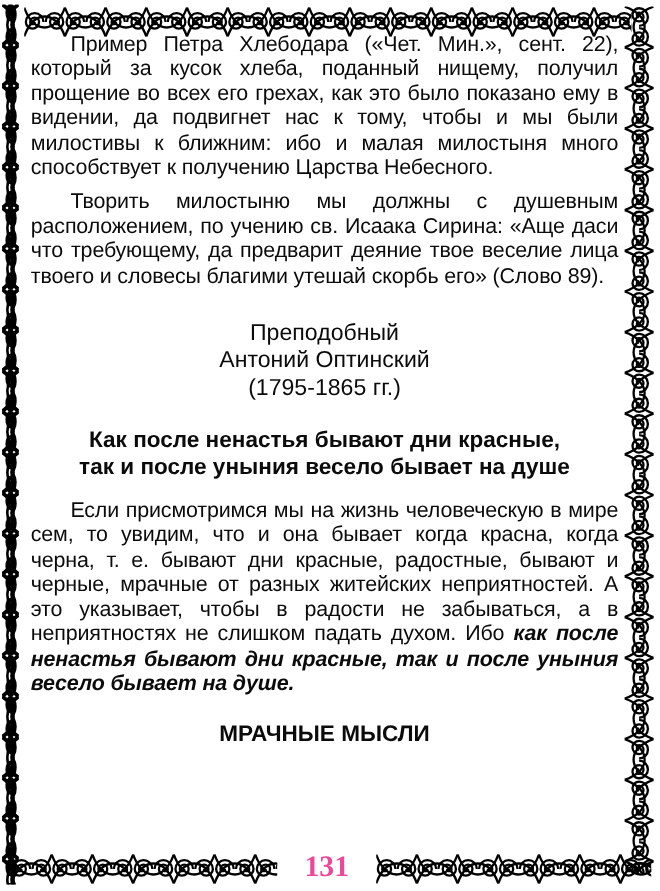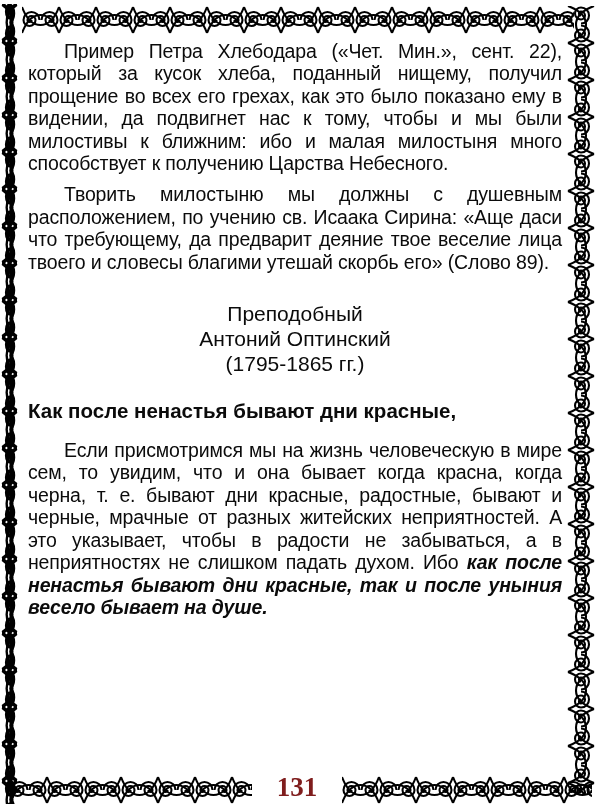--- a/index.html
+++ b/index.html
@@ -30,21 +30,21 @@
   .orn-top    { left: 22px;  top: 5px;   }
   .orn-left   { left: 1px;   top: 4px;   }
   .orn-right  { left: 564px; top: 6px;   }
   .orn-bl     { left: 10px;  top: 775px; }
   .orn-br     { left: 342px; top: 775px; }
 
   
   .content {
     position: absolute;
     left: 28px;
-    top: 40px;
+    top: 29px;
     width: 534px;
   }
   .body-par {
     margin: 0;
     font-size: 19.5px;
     line-height: 22.4px;
     letter-spacing: -0.15px;
     text-align: justify;
     text-indent: 36px;
   }
@@ -55,21 +55,21 @@
   }
   .saint-heading {
     margin-top: 28px;
     text-align: center;
     font-weight: normal;
     font-size: 21px;
     line-height: 25px;
   }
   .subheading {
     margin-top: 22px;
-    text-align: left;
+    text-align: center;
     font-weight: bold;
     font-size: 20.5px;
     line-height: 25px;
   }
   .p-after-head { margin-top: 16px; }
   .section-heading {
     margin-top: 24px;
     text-align: center;
     font-weight: bold;
     font-size: 20.5px;
@@ -80,21 +80,21 @@
 
   .page-number {
     position: absolute;
     left: 252px;
     top: 772px;
     width: 90px;
     text-align: center;
     font-family: "Liberation Serif", serif;
     font-weight: bold;
     font-size: 27px;
-    color: #7f1d1d;
+    color: #ec4899;
   }
 </style>
 </head>
 <body>
 
 <div class="page">
 
   <svg class="orn orn-top" width="552" height="30" viewBox="0 0 552 30">
     <defs>
       <g id="vine-unit">
@@ -152,27 +152,29 @@
     <p class="body-par par-gap">Творить милостыню мы должны с душевным расположением, по учению св. Исаака Сирина: «Аще даси что требующему, да предварит деяние твое веселие лица твоего и словесы благими утешай скорбь его» (Слово 89).</p>
 
     <div class="saint-heading">
       <span class="hline">Преподобный</span>
       <span class="hline">Антоний Оптинский</span>
       <span class="hline">(1795-1865 гг.)</span>
     </div>
 
     <div class="subheading">
       <span class="hline">Как после ненастья бывают дни красные,</span>
+      <span class="hline">так и после уныния весело бывает на душе</span>
     </div>
 
     <p class="body-par p-after-head">
       <span>Если присмотримся мы на жизнь человеческую в мире сем, то увидим, что и она бывает когда красна, когда черна, т. е. бывают дни красные, радостные, бывают и черные, мрачные от разных житейских неприятностей. А это указывает, чтобы в радости не забываться, а в неприятностях не слишком падать духом. Ибо </span><span class="emph">как после ненастья бывают дни красные, так и после уныния весело бывает на душе.</span>
     </p>
 
     <div class="section-heading">
+      <span class="hline">МРАЧНЫЕ МЫСЛИ</span>
     </div>
 
 
   </div>
 
   <div class="page-number">131</div>
 
 </div>
 
 </body></html>

